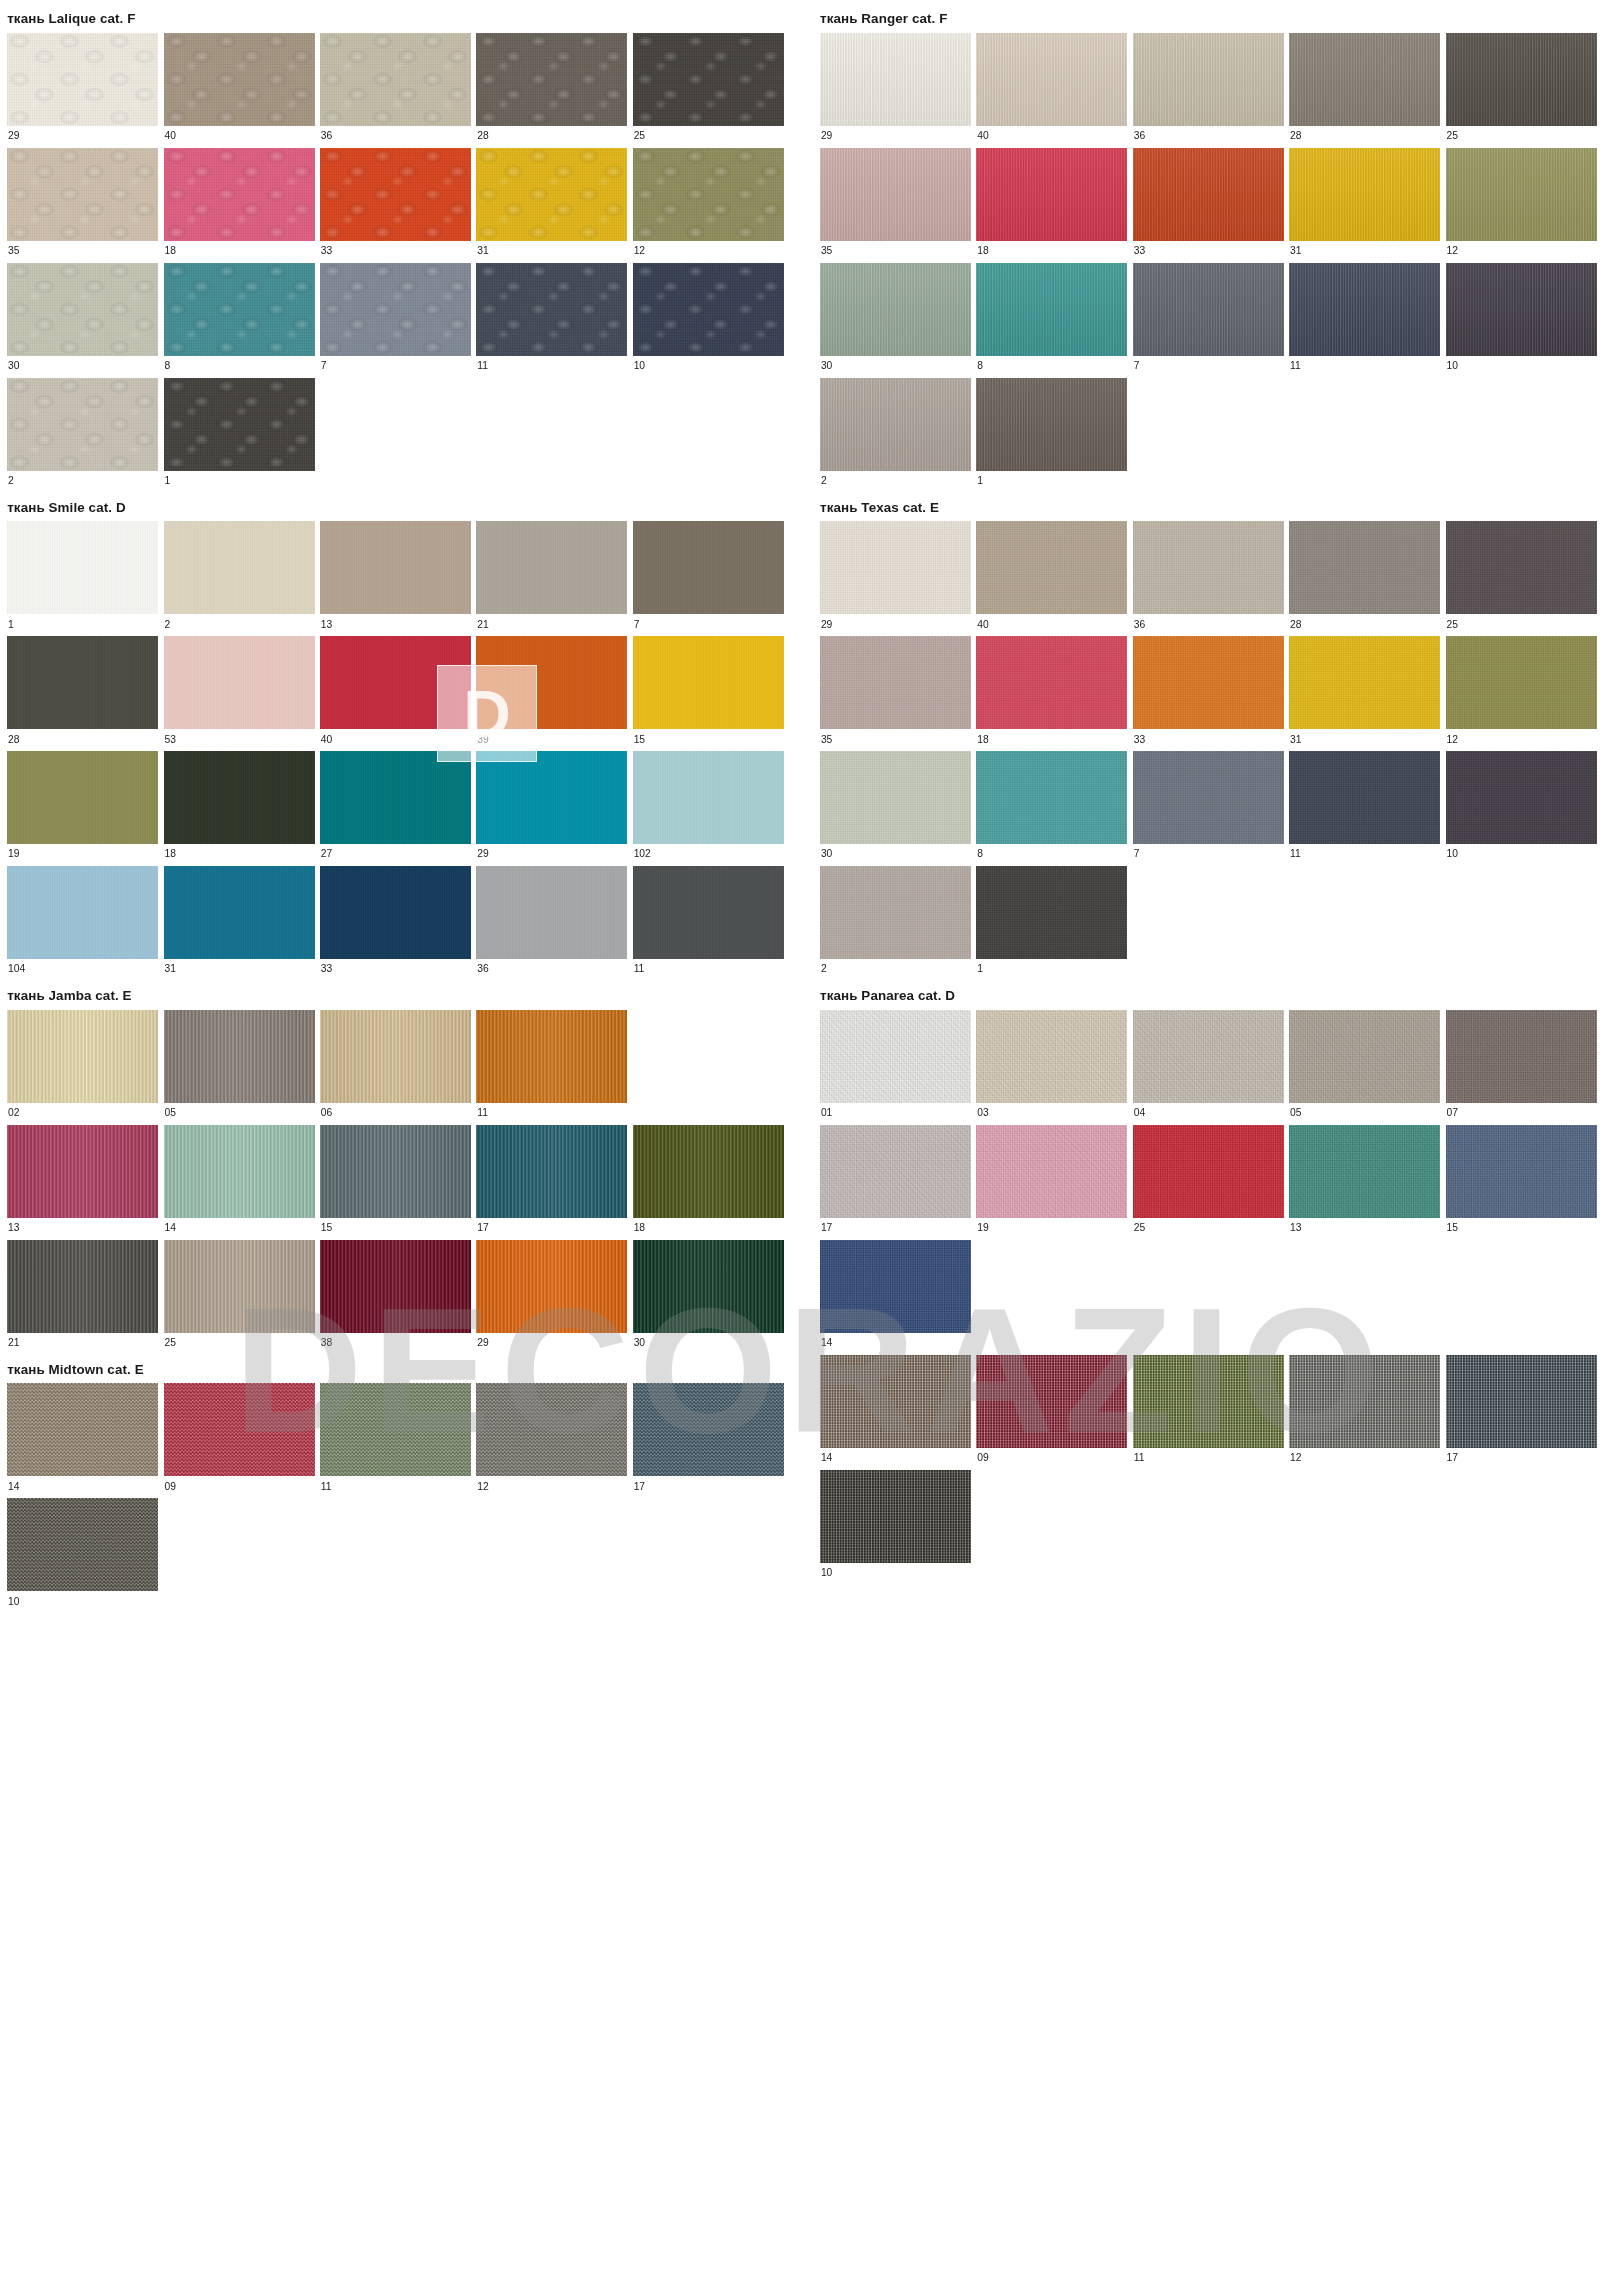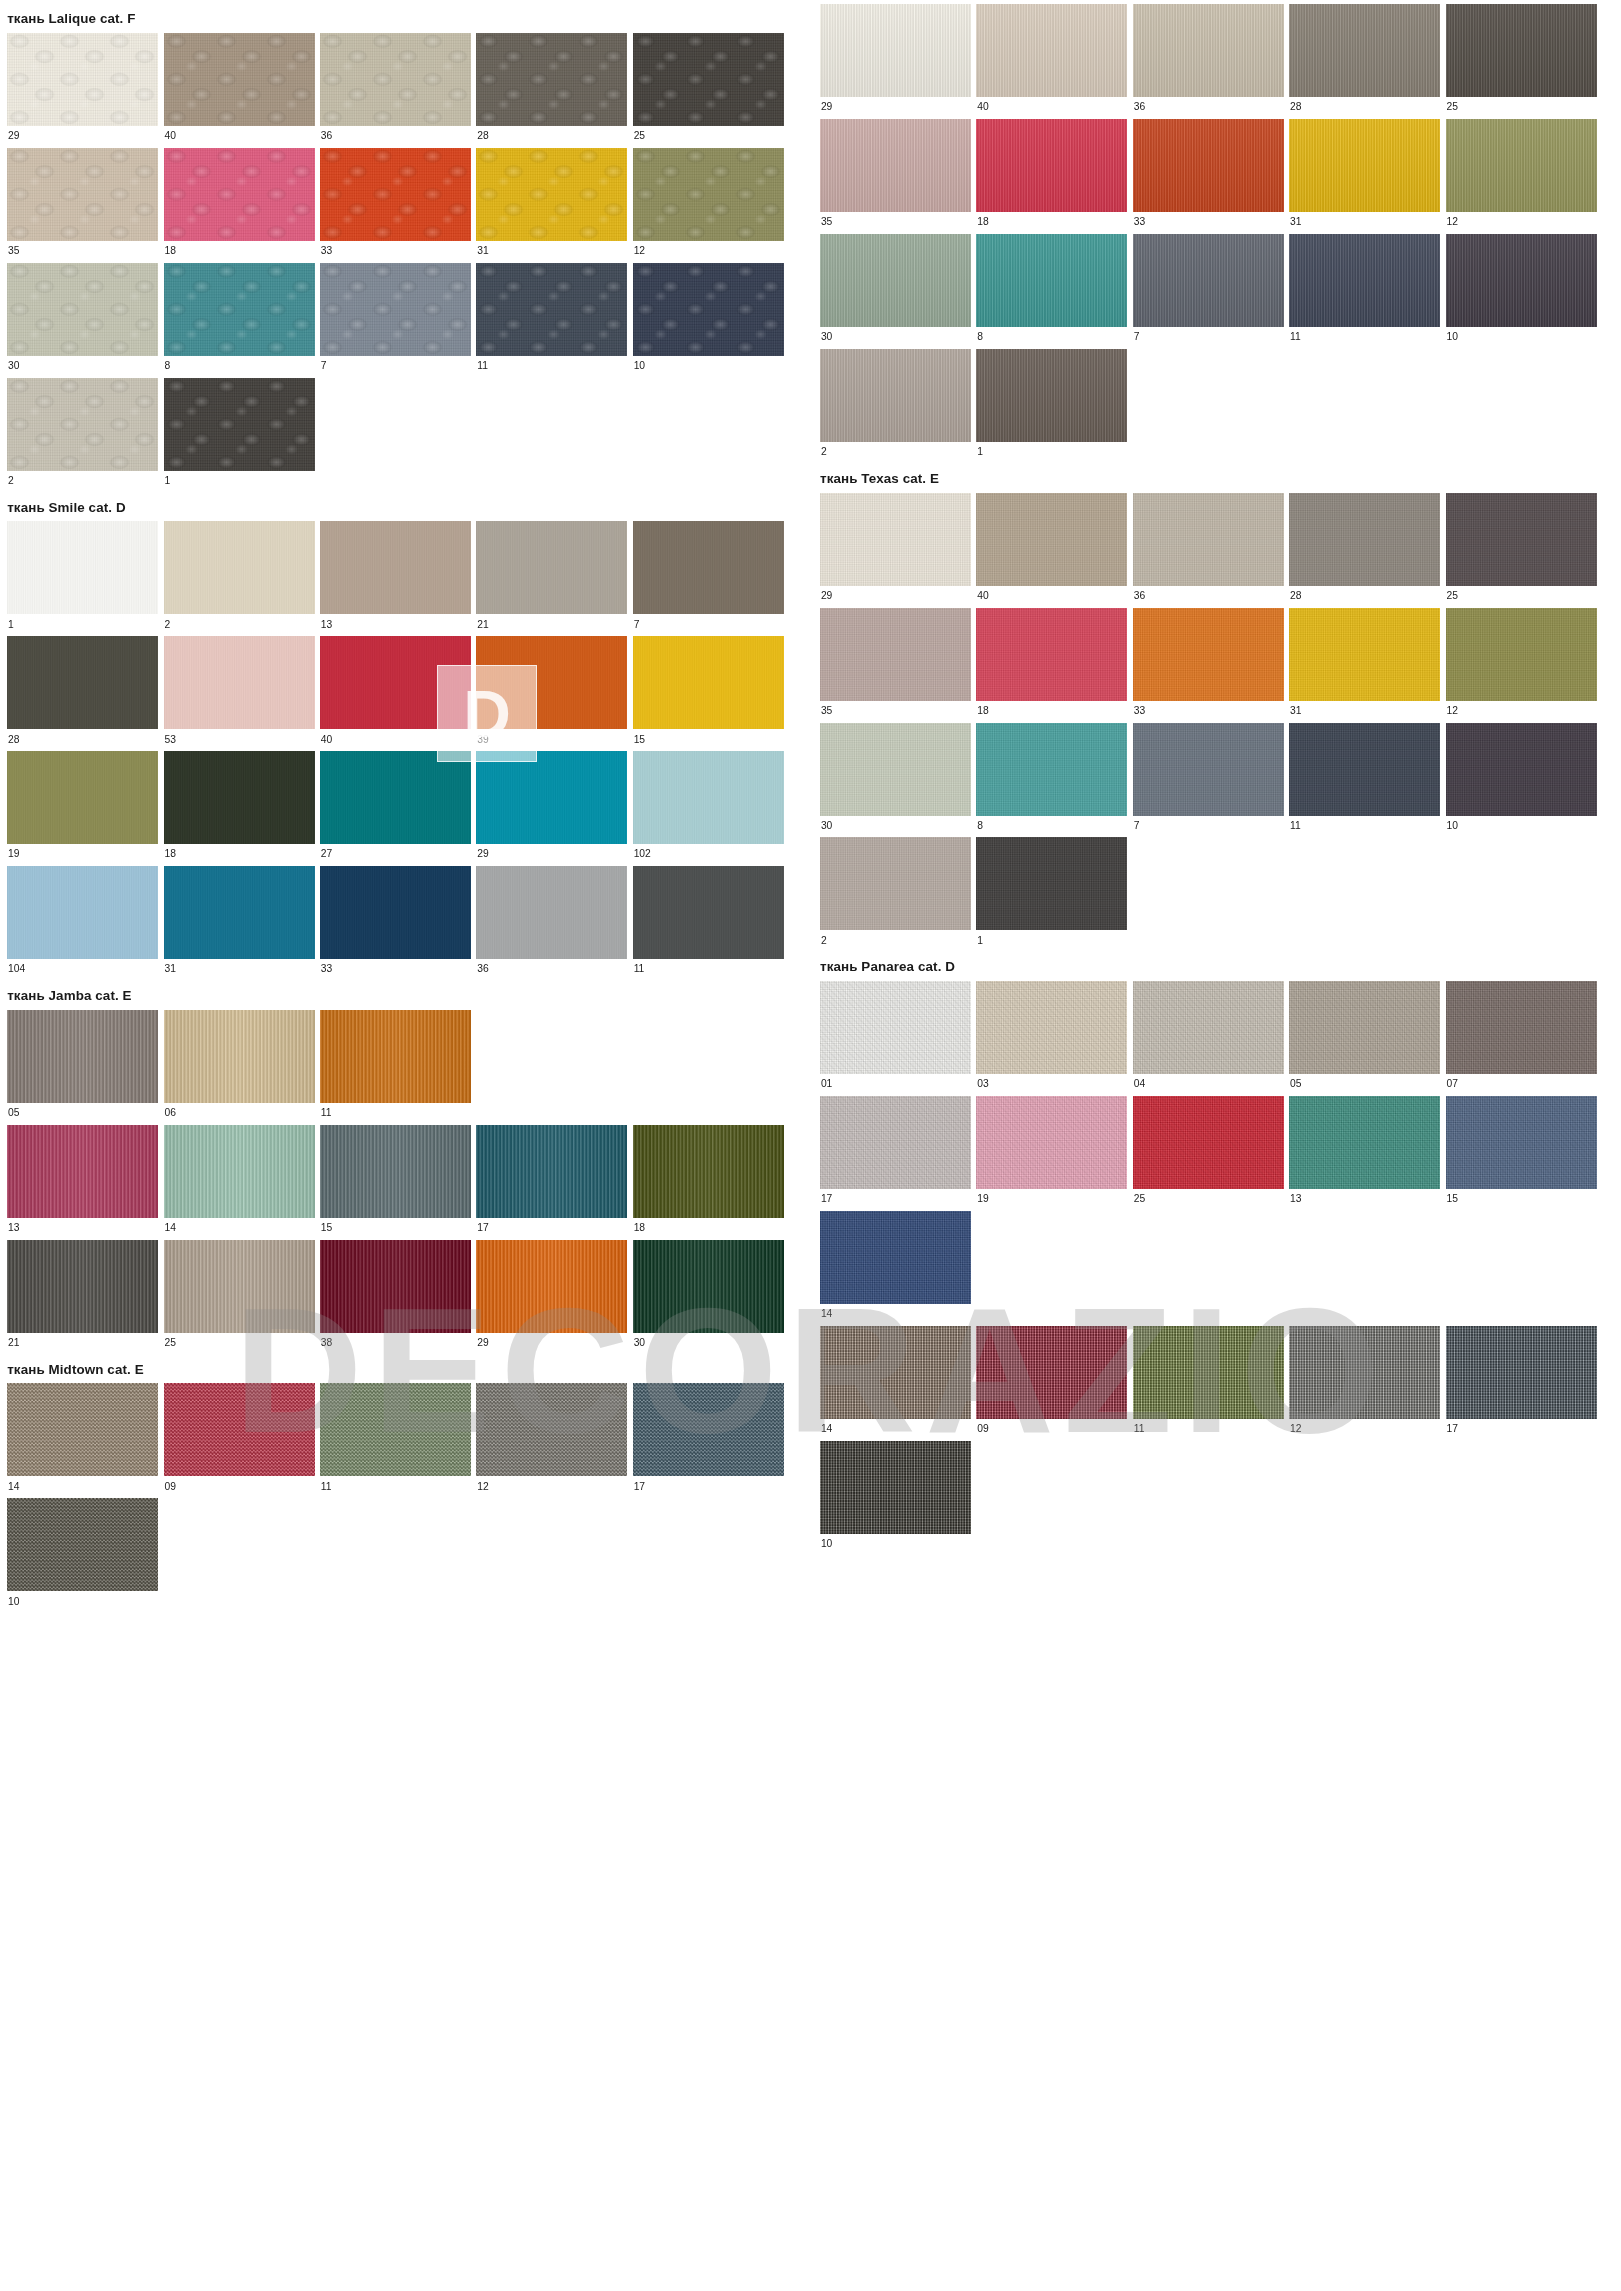--- a/index.html
+++ b/index.html
@@ -395,20 +395,26 @@
               <div class="tex"></div>
             </div>
             <div class="code">11</div>
           </div>
         </div>
       </div>
       <div class="section">
         <div class="section-title">ткань Jamba cat. E</div>
         <div class="swatch-row">
           <div class="cell">
+            <div class="sw t-cord" style="background: rgb(234, 220, 173);">
+              <div class="tex"></div>
+            </div>
+            <div class="code">02</div>
+          </div>
+          <div class="cell">
             <div class="sw t-cord" style="background: rgb(138, 127, 120);">
               <div class="tex"></div>
             </div>
             <div class="code">05</div>
           </div>
           <div class="cell">
             <div class="sw t-cord" style="background: rgb(216, 194, 151);">
               <div class="tex"></div>
             </div>
             <div class="code">06</div>
@@ -540,20 +546,21 @@
           </div>
           <div class="cell empty">
             <div class="sw t-chevron"></div>
             <div class="code"></div>
           </div>
         </div>
       </div>
     </div>
   <div class="column col-right">
       <div class="section">
+        <div class="section-title">ткань Ranger cat. F</div>
         <div class="swatch-row">
           <div class="cell">
             <div class="sw t-vstripe" style="background: rgb(244, 241, 231);">
               <div class="tex"></div>
             </div>
             <div class="code">29</div>
           </div>
           <div class="cell">
             <div class="sw t-vstripe" style="background: rgb(221, 208, 192);">
               <div class="tex"></div>

